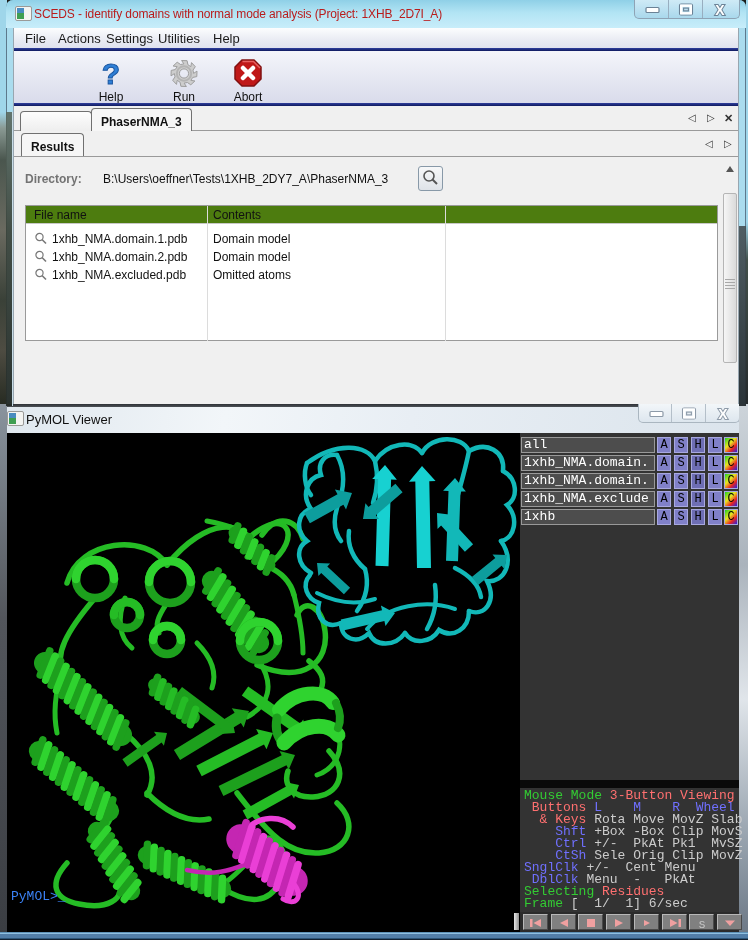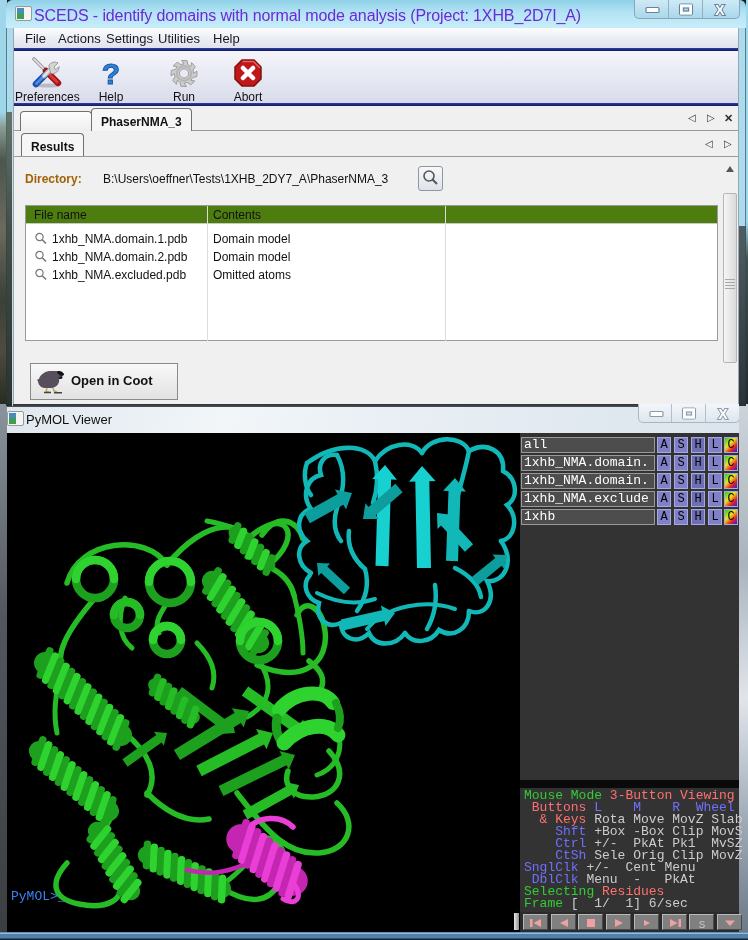--- a/index.html
+++ b/index.html
@@ -7,21 +7,21 @@
 #stage{position:relative;width:748px;height:940px;background:#1a1d1a;overflow:hidden}
 #deskL{left:0;top:0;width:7px;height:410px;background:linear-gradient(#9fd6ea 0 112px,#8a9a94 128px,#4a564e 160px,#6a6a60 230px,#3a4138 300px,#4e4c42 350px,#23281f 410px);}
 #deskR{left:746px;top:0;width:2px;height:410px;background:linear-gradient(#9fd6ea 0 222px,#42504a 260px,#23282a 410px);}
 #glassL{left:6px;top:112px;width:7px;height:294px;background:linear-gradient(rgba(90,105,95,.9),rgba(58,66,56,.92) 40%,rgba(36,42,38,.95));border-right:1px solid #c8dde8;z-index:5}
 #glassR{left:739px;top:226px;width:7px;height:180px;background:linear-gradient(rgba(70,80,84,.9),rgba(35,42,46,.95));z-index:5}
 
 #w1{left:6px;top:0;width:740px;height:406px;border-radius:7px 7px 0 0;
  background:#aadcee;box-shadow:0 0 0 1px rgba(30,40,60,.55) inset;}
 #w1 .tb{left:0;top:0;width:740px;height:28px;border-radius:7px 7px 0 0;
  background:linear-gradient(#8fd0e7,#b2e4f4 45%,#c8edfa);}
-#w1 .ttext{left:28px;top:7px;font-size:16px;color:#6d28d9;white-space:nowrap;letter-spacing:-0.12px}
+#w1 .ttext{left:28px;top:7px;font-size:12px;color:#b91c1c;white-space:nowrap;letter-spacing:-0.12px}
 .wicon{width:17px;height:15px;background:#f4f4f2;border:1px solid #9a9a98;border-radius:2px;}
 .wicon i{position:absolute;left:1px;top:1px;width:7px;height:11px;background:linear-gradient(#4a8cc0 0 45%,#3f9e52 45%);display:block}
 #w1 .wicon{left:9px;top:6px;}
 .capgrp{top:0;height:19px;border:1px solid #8ea3b5;border-top:none;border-radius:0 0 5px 5px;background:linear-gradient(#cfeaf6,#a9d8ec);display:flex}
 .capgrp .cb{width:34px;height:100%;border-right:1px solid #98aec0;position:relative;}
 .capgrp .cb:last-child{border-right:none}
 .cb svg{position:absolute;left:0;top:0}
 #w1 .capgrp{left:628px;width:106px;}
 
 #w1c{left:7px;top:28px;width:726px;height:378px;background:#f0f0f0;box-shadow:0 0 0 1px #98a6b0 inset;}
@@ -31,21 +31,21 @@
 #toolbar{left:1px;top:23px;width:724px;height:52px;background:linear-gradient(#f4f5fa,#d9dbeb);}
 #navline2{left:1px;top:75px;width:724px;height:3px;background:linear-gradient(#2f3f9e,#0f1a5e);}
 .tool{position:absolute;top:6px;text-align:center;font-size:12px;color:#111;}
 .tool .ic{display:block;margin:0 auto 1px;width:32px;height:32px;}
 #tabbar{left:1px;top:78px;width:724px;height:25px;background:#f0f0f0;border-bottom:1px solid #9a9a9a;}
 .tab{position:absolute;top:5px;height:20px;border:1px solid #707070;border-bottom:none;border-radius:4px 4px 0 0;background:linear-gradient(#fdfdfd,#eee);font-size:12px;padding:19px 9px 0;color:#111}
 .tab.act{background:#f6f6f6;font-weight:bold;top:2px;height:23px;padding-top:6px;z-index:2}
 .navarr{position:absolute;font-size:10px;color:#333}
 #row2{left:1px;top:103px;width:724px;height:26px;background:#f0f0f0;border-bottom:1px solid #9a9a9a;}
 #content{left:1px;top:129px;width:724px;height:248px;background:#f0f0f0;}
-#dirlab{left:11px;top:15px;font-weight:bold;font-size:12px;color:#a16207}
+#dirlab{left:11px;top:15px;font-weight:bold;font-size:12px;color:#737373}
 #dirval{left:89px;top:15px;font-size:12px;color:#111}
 #magbtn{left:404px;top:9px;width:25px;height:25px;border:1px solid #8899a8;border-radius:3px;background:linear-gradient(#f7f8f9,#dfe3e8);}
 #tablebox{left:11px;top:48px;width:693px;height:136px;background:#fff;border:1px solid #9a9a9a;}
 #thead{left:0;top:0;width:691px;height:18px;background:#4d7c0f;border-bottom:1px solid #c8c8c8;font-size:12px;color:#111}
 .cs{position:absolute;top:0;width:1px;background:#dcdcdc;}
 .trow{position:absolute;left:0;width:691px;height:18px;font-size:12px;color:#111}
 #vsb{left:708px;top:3px;width:16px;height:245px;background:#f0f0f0;}
 #vsb .thumb{left:1px;top:33px;width:14px;height:170px;background:linear-gradient(90deg,#f6f6f6,#dadada);border:1px solid #b5b5b5;border-radius:2px}
 #vsb .grip{left:3px;top:122px;width:10px;height:1px;background:#a8a8a8;box-shadow:0 3px 0 #a8a8a8,0 6px 0 #a8a8a8,0 -3px 0 #a8a8a8}
 .bigbtn{position:absolute;top:206px;height:37px;border:1px solid #8a8a8a;background:linear-gradient(#f8f8f8,#e2e2e2);font-size:13px;font-weight:bold;color:#111;}
@@ -111,34 +111,20 @@
   <div class="abs" id="w1c">
     <div class="abs" id="menubar">
           <span style="left:11px">File</span>
           <span style="left:44px">Actions</span>
           <span style="left:92px">Settings</span>
           <span style="left:144px">Utilities</span>
           <span style="left:199px">Help</span>
         </div>
     <div class="abs" id="navline1"></div>
     <div class="abs" id="toolbar">
-      <div class="tool" style="left:1px;width:64px"><span class="ic" id="ic-pref"><svg width="32" height="32" viewBox="0 0 32 32">
-                <ellipse cx="17" cy="28.5" rx="12" ry="2" fill="rgba(0,0,0,0.18)"></ellipse>
-                <g stroke-linecap="round">
-                  <line x1="3" y1="2" x2="15" y2="14" stroke="#9a9a9a" stroke-width="3.6"></line>
-                  <line x1="3" y1="2" x2="15" y2="14" stroke="#e6e6e6" stroke-width="1.6"></line>
-                  <line x1="15" y1="14" x2="27" y2="26" stroke="#a01414" stroke-width="6.4"></line>
-                  <line x1="15.5" y1="14.5" x2="26" y2="25" stroke="#d83838" stroke-width="3"></line>
-                  <line x1="5" y1="27" x2="14" y2="18" stroke="#1a4fae" stroke-width="6.6"></line>
-                  <line x1="5.5" y1="26.5" x2="14" y2="18" stroke="#4f8ae0" stroke-width="3"></line>
-                  <line x1="13" y1="19" x2="21" y2="11" stroke="#b8b8b8" stroke-width="4.6"></line>
-                  <line x1="13" y1="19" x2="21" y2="11" stroke="#e8e8e8" stroke-width="2"></line>
-                  <path d="M18 8 a6.5 6.5 0 0 1 9 -2 l-4 4 1.5 3 3.5 -3.5 a6.5 6.5 0 0 1 -8 7 z" fill="#d4d4d4" stroke="#8a8a8a" stroke-width="0.8"></path>
-                </g>
-              </svg></span>Preferences</div>
       <div class="tool" style="left:72px;width:50px"><span class="ic" id="ic-help"><svg width="32" height="32" viewBox="0 0 32 32">
                 <text x="16" y="27" text-anchor="middle" font-family="Liberation Sans" font-size="30" font-weight="bold" fill="#2f7fd6" stroke="#1a56a0" stroke-width="1">?</text>
               </svg></span>Help</div>
       <div class="tool" style="left:145px;width:50px"><span class="ic" id="ic-run"><svg width="32" height="32" viewBox="0 0 32 32">
                 <path d="M29.0,14.1L28.8,19.6L24.8,20.4L22.8,23.3L26.9,24.0L22.8,27.8L19.4,25.5L16.1,26.1L18.4,29.5L12.9,29.3L12.1,25.3L9.2,23.3L8.5,27.4L4.7,23.3L7.0,19.9L6.4,16.6L3.0,18.9L3.2,13.4L7.2,12.6L9.2,9.7L5.1,9.0L9.2,5.2L12.6,7.5L15.9,6.9L13.6,3.5L19.1,3.7L19.9,7.7L22.8,9.7L23.5,5.6L27.3,9.7L25.0,13.1L25.6,16.4Z M20.6,16.5 A4.6,4.6 0 1 0 11.4,16.5 A4.6,4.6 0 1 0 20.6,16.5Z" fill="#cdcdcd" fill-rule="evenodd" stroke="#9e9e9e" stroke-width="1"></path>
                 <circle cx="16" cy="16.5" r="7.2" fill="none" stroke="#b4b4b4" stroke-width="2"></circle>
               </svg></span>Run</div>
       <div class="tool" style="left:209px;width:50px"><span class="ic" id="ic-abort"><svg width="32" height="32" viewBox="0 0 32 32">
                 <path d="M10 3 h12 l7 7 v12 l-7 7 h-12 l-7 -7 v-12 z" fill="#c01818" stroke="#801010" stroke-width="1.5"></path>
                 <path d="M10.5 4.5 h11 l6.5 6.5" fill="none" stroke="#e86060" stroke-width="1.5"></path>
@@ -200,29 +186,20 @@
               <span style="position:absolute;left:187px;top:2px">Omitted atoms</span>
             </div>
           </div>
       <div class="abs" id="vsb">
             <div class="abs thumb"></div>
             <div class="abs grip"></div>
             <svg class="abs" style="left:2px;top:4px" width="12" height="10" viewBox="0 0 12 10">
               <path d="M6 2 L10 8 L2 8 Z" fill="#555"></path>
             </svg>
           </div>
-      <div class="bigbtn" style="left:16px;width:148px;padding:9px 0 0 40px"><svg style="position:absolute;left:6px;top:5px" width="30" height="26" viewBox="0 0 30 26">
-        <path d="M22 2 c3 0 5 2 5 4 l-2 1 c1 2 0 3 -2 3 l-1 0 c1 4 -2 8 -7 9 l-8 0 c-4 -1 -6 -4 -6 -7 l-1 -1 2 -1 c1 -4 5 -7 10 -8 z" fill="#57505c"></path>
-        <path d="M27 6 l-2 1 c1 2 0 3 -2 3 l-2 -1 z" fill="#1a1a1a"></path>
-        <path d="M21 2 c4 0 6 3 6 4 l-3 1 -4 -3z" fill="#121212"></path>
-        <path d="M26.2 6.5 l3 1.2 -2.6 .8z" fill="#efe8e0"></path>
-        <path d="M10 19 l-1 4 3 0 M16 19 l1 3 3 1" stroke="#b5a94a" stroke-width="1.4" fill="none"></path>
-        <path d="M7 23.5 h7 M17 23.8 h8" stroke="#444" stroke-width="1.6"></path>
-        <path d="M3 10 l-3 1 3 1z" fill="#57505c"></path>
-            </svg>Open in Coot</div>
     </div>
   </div>
 </div>
 
 <div class="abs" id="w2">
   <div class="abs tb"></div>
   <div class="abs wicon">
         <i></i>
       </div>
   <div class="abs ttext">PyMOL Viewer</div>

